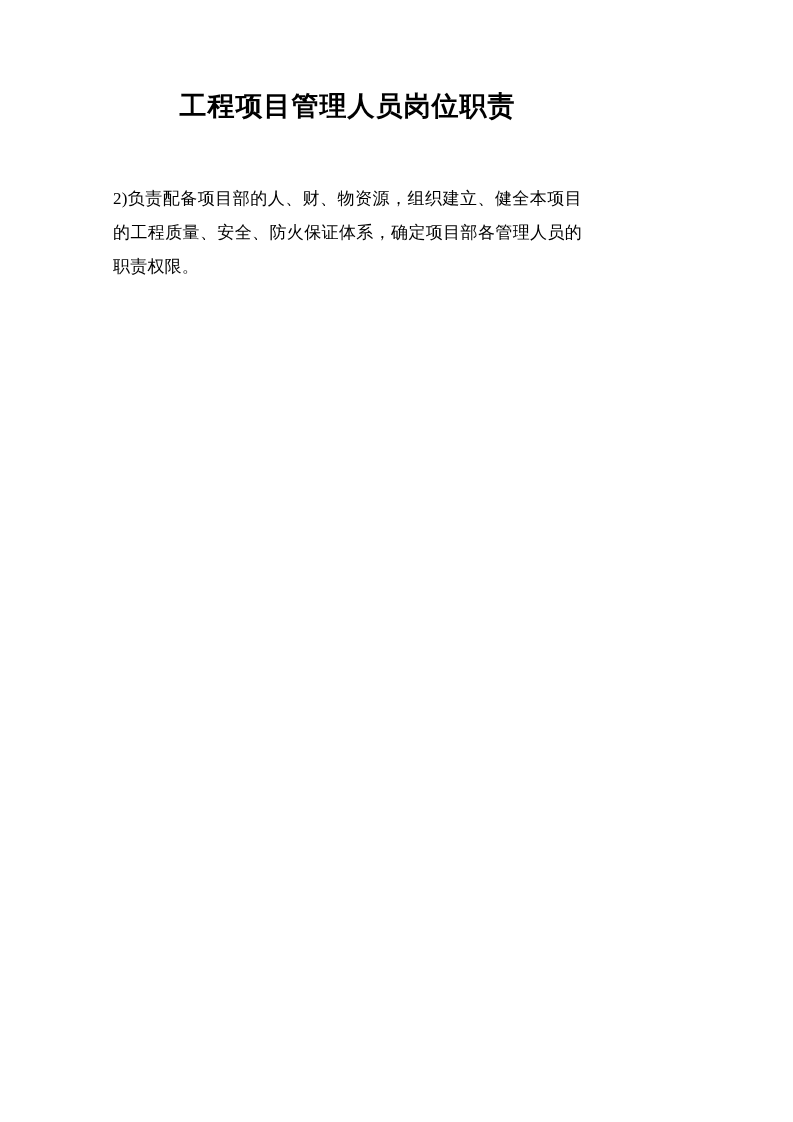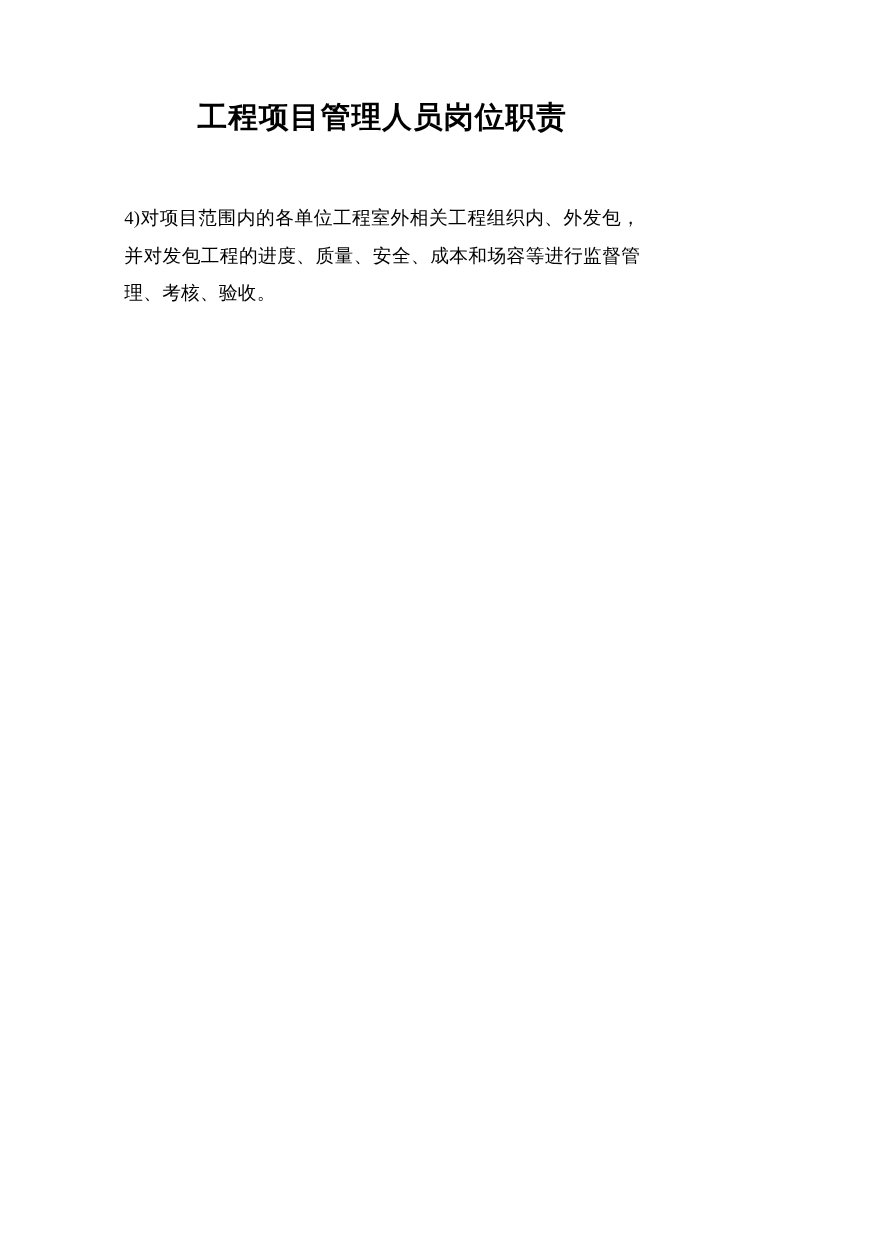--- a/index.html
+++ b/index.html
@@ -54,19 +54,19 @@
 <body>
 
 <div class="page">
 
   <h1 class="doc-title">工程项目管理人员岗位职责</h1>
 
   <div class="body-block">
 
 
 
+    <p class="para indent-item"> 2)负责配备项目部的人、财、物资源，组织建立、健全本项目的工程质量、安全、防火保证体系，确定项目部各管理人员的职责权限。</p>
 
 
-    <p class="para indent-item"> 4)对项目范围内的各单位工程室外相关工程组织内、外发包，并对发包工程的进度、质量、安全、成本和场容等进行监督管理、考核、验收。</p>
 
 
   </div>
 </div>
 
 </body></html>

